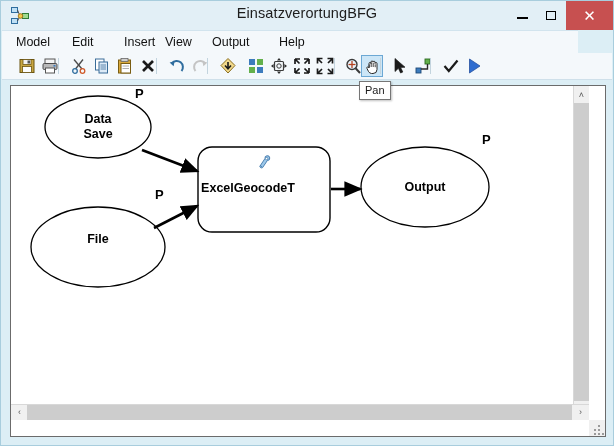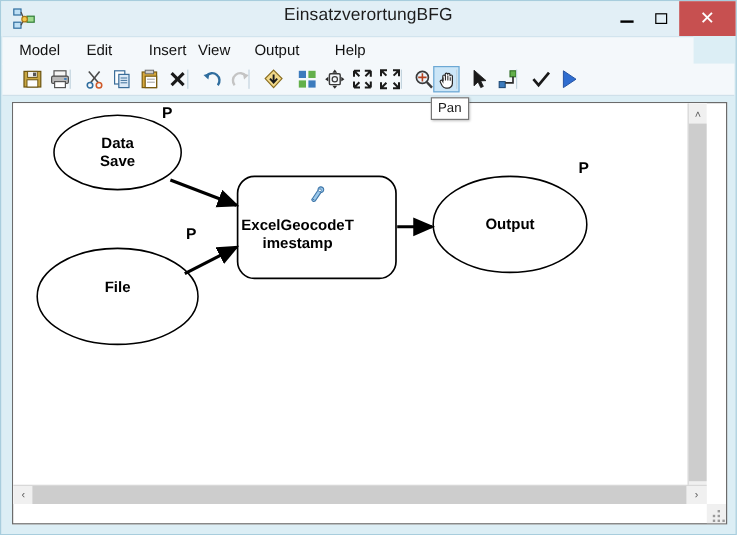--- a/index.html
+++ b/index.html
@@ -452,21 +452,20 @@
           <div class="node-label" style="width: 170px; left: 2px; top: 146px;">
             <div>File</div>
           </div>
           <div id="box-icon" style="left: 245px; top: 68px;"><svg width="16" height="16" viewBox="0 0 16 16">
               <path d="M4,12 L9,4.5 a2.4,2.4 0 1 1 2.4,2 L6.6,13.6 a1.8,1.8 0 0 1 -2.8,-1.4 z" fill="#9cc8ea" stroke="#3f76a8" stroke-width="0.9"></path>
               <circle cx="10.6" cy="4.6" r="1.2" fill="#ffffff" stroke="#3f76a8" stroke-width="0.7"></circle>
               <path d="M4.2,11.6 L6.2,12.9" stroke="#3f76a8" stroke-width="0.8"></path>
             </svg></div>
           <div class="node-label" style="width: 170px; left: 152px; top: 94.5px;">
             <div>ExcelGeocodeT</div>
-            <div>imestamp</div>
           </div>
           <div class="node-label" style="width: 170px; left: 329px; top: 93.5px;">
             <div>Output</div>
           </div>
           <div class="port-label" style="left: 124px; top: 0px;">P</div>
           <div class="port-label" style="left: 144px; top: 101px;">P</div>
           <div class="port-label" style="left: 471px; top: 46px;">P</div>
         </div>
 
       <div id="vscroll">

